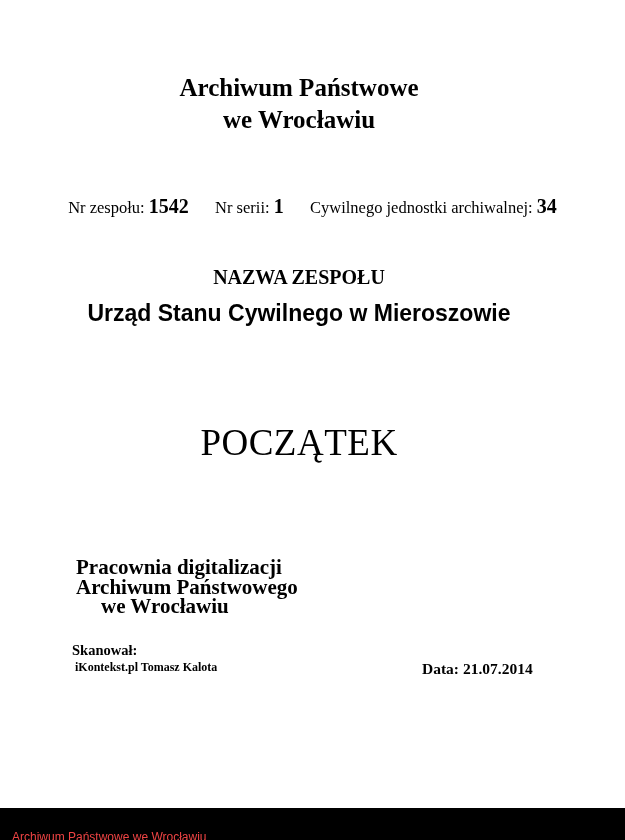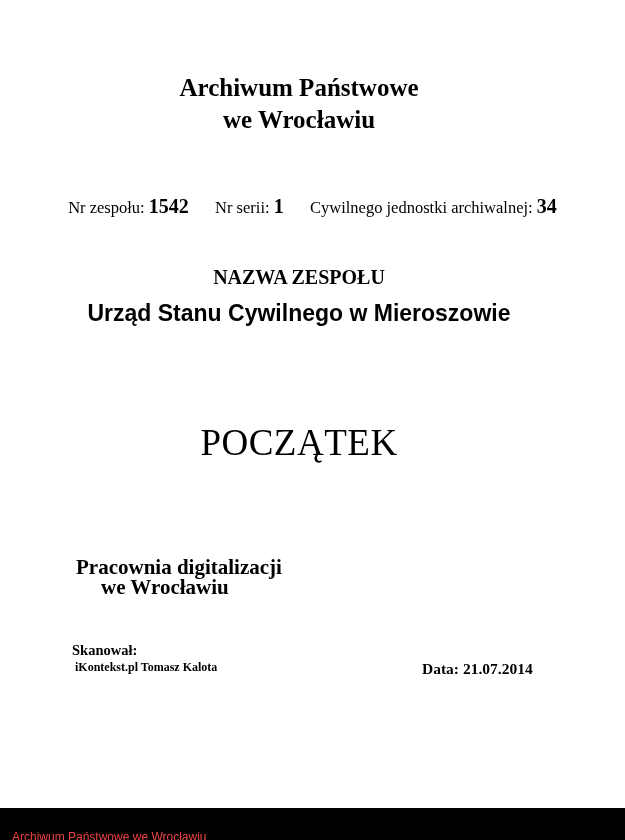--- a/index.html
+++ b/index.html
@@ -122,20 +122,21 @@
   <span class="val">34</span>
 </div>
 
 <div class="abs center fonds-label">NAZWA ZESPOŁU</div>
 <div class="abs center fonds-name">Urząd Stanu Cywilnego w Mieroszowie</div>
 
 <div class="abs center start-title">POCZĄTEK</div>
 
 <div class="abs digit-block">
   <div>Pracownia digitalizacji</div>
+  <div>Archiwum Państwowego</div>
   <div class="indent">we Wrocławiu</div>
 </div>
 
 <div class="abs scanned-label">Skanował:</div>
 <div class="abs scanner-name">iKontekst.pl Tomasz Kalota</div>
 <div class="abs scan-date">Data: 21.07.2014</div>
 
 <div class="abs footer-bar">
   <span class="footer-text">Archiwum Państwowe we Wrocławiu</span>
 </div>

